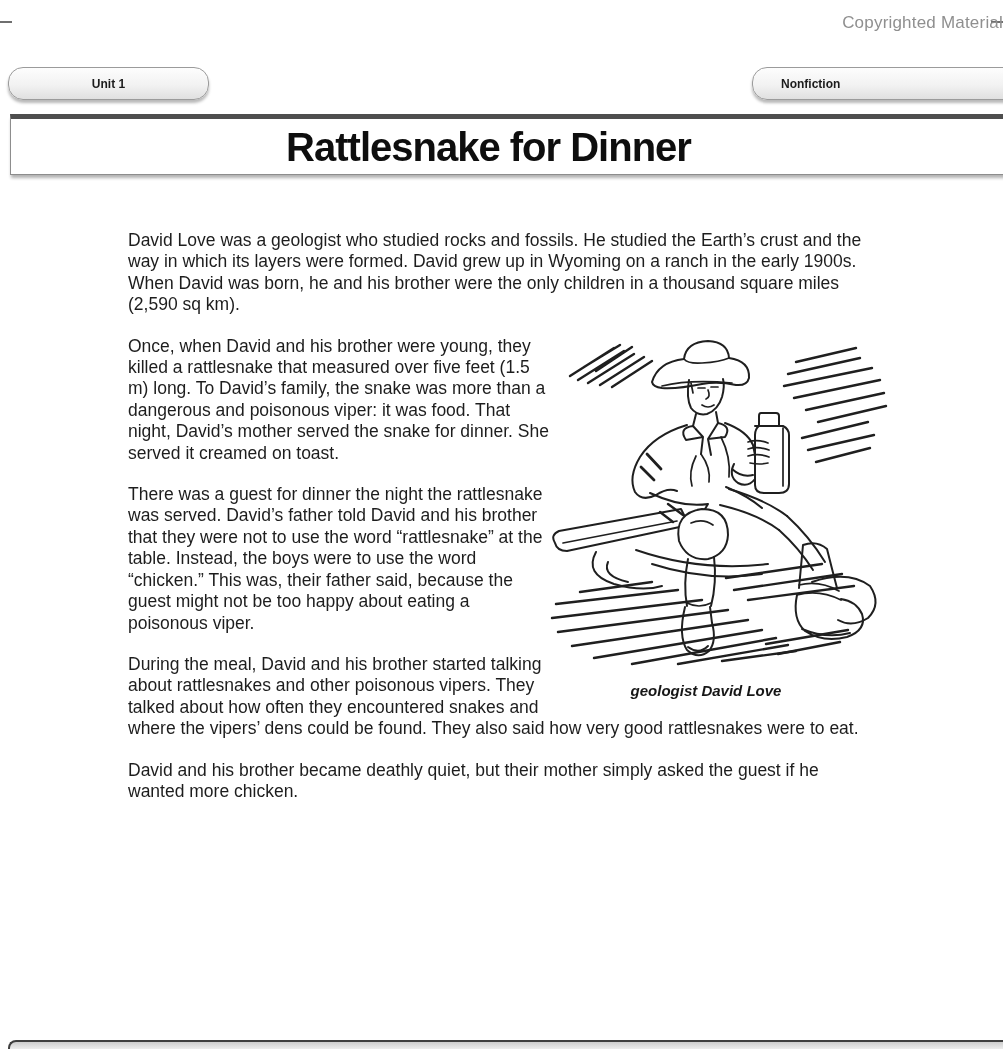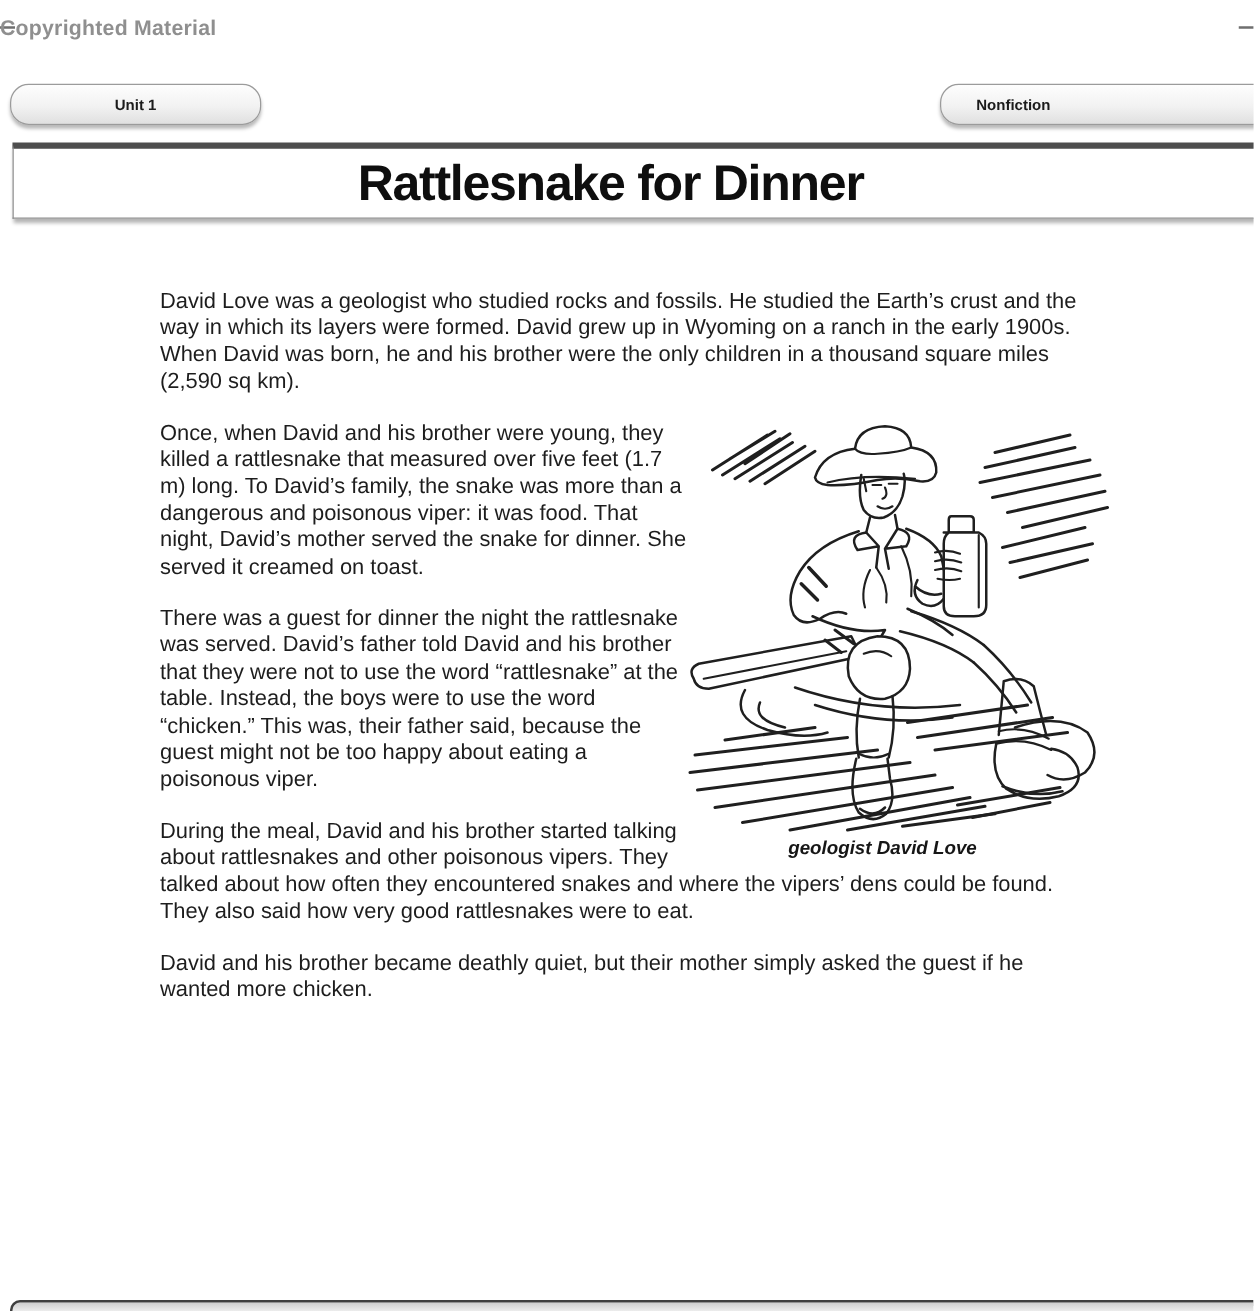--- a/index.html
+++ b/index.html
@@ -4,22 +4,22 @@
 <style>
   html,body { margin:0; padding:0; background:#ffffff; }
   .page {
     position:relative; width:1003px; height:1049px; overflow:hidden;
     background:#ffffff; font-family:"Liberation Sans", sans-serif;
   }
   .crop-mark { position:absolute; top:21px; width:12px; height:2px; background:#6f6f6f; }
   .crop-left { left:0; }
   .crop-right { right:0; }
   .watermark {
-    position:absolute; top:13px; left:0; width:100%; text-align:left;
-    font-size:17px; font-weight:700; color:#8f8f8f; letter-spacing:.2px;
+    position:absolute; top:13px; left:0; width:100%; text-align:right;
+    font-size:17px; font-weight:400; color:#8f8f8f; letter-spacing:.2px;
   }
   .tab {
     position:absolute; top:67px; height:33px; box-sizing:border-box;
     background:linear-gradient(180deg,#fdfdfd 0%,#f2f2f2 55%,#e0e0e0 100%);
     border:1px solid #9b9b9b; border-radius:15px;
     box-shadow:0 3px 3px rgba(0,0,0,.28);
     display:flex; align-items:center;
     font-size:12px; font-weight:700; color:#1b1b1b;
   }
   .tab-unit { left:8px; width:201px; justify-content:center; }
@@ -35,21 +35,21 @@
     font-size:40px; font-weight:700; letter-spacing:-1px; color:#0e0e0e;
   }
   .content {
     position:absolute; left:128px; top:230px; width:747px;
     color:#1d1d1d; font-size:17.5px; line-height:21.4px;
   }
   .content p { margin:0 0 20px 0; }
   .figure { float:right; width:372px; margin:-4px -47px 0 0; }
   .figure svg { display:block; }
   .figcaption {
-    margin-top:2px; text-align:center; padding-right:60px;
+    margin-top:14px; text-align:center; padding-right:60px;
     font-size:15px; font-weight:700; font-style:italic; color:#161616;
   }
   .bottom-bar {
     position:absolute; left:8px; right:0; bottom:0; height:7px;
     border-top:2px solid #3f3f3f; border-left:2px solid #3f3f3f;
     border-top-left-radius:8px;
     background:linear-gradient(180deg,#cdcdcd,#ededed);
   }
   .sk { stroke:#1f1f1f; fill:none; stroke-width:2; stroke-linecap:round; stroke-linejoin:round; }
   .sk-hatch { stroke-width:2.4; }
@@ -126,20 +126,20 @@
           <path class="sk" d="M179,153 Q216,164 237,180 M170,169 Q208,178 229,194"></path>
           <path class="sk" d="M237,180 Q259,200 275,226 M229,194 Q249,212 263,234"></path>
           <path class="sk" d="M253,209 Q267,204 277,213 M253,209 L249,252 M277,213 Q282,233 287,252"></path>
           <path class="sk sk-thin" d="M249,249 Q269,244 289,255 M247,259 Q269,253 291,264"></path>
           <path class="sk" d="M247,259 Q242,283 255,295 Q273,307 297,301 Q317,294 312,278 Q306,265 291,263 M252,293 Q276,303 300,297"></path>
         </g>
       </svg>
       <figcaption class="figcaption">geologist David Love</figcaption>
     </figure>
 
-    <p>Once, when David and his brother were young, they killed a rattlesnake that measured over five feet (1.7 m) long.  To David’s family, the snake was more than a dangerous and poisonous viper:  it was food.  That night, David’s mother served the snake for dinner.  She served it creamed on toast.</p>
+    <p>Once, when David and his brother were young, they killed a rattlesnake that measured over five feet (1.5 m) long.  To David’s family, the snake was more than a dangerous and poisonous viper:  it was food.  That night, David’s mother served the snake for dinner.  She served it creamed on toast.</p>
     <p>There was a guest for dinner the night the rattlesnake was served.  David’s father told David and his brother that they were not to use the word “rattlesnake” at the table.  Instead, the boys were to use the word “chicken.”  This was, their father said, because the guest might not be too happy about eating a poisonous viper.</p>
     <p>During the meal, David and his brother started talking about rattlesnakes and other poisonous vipers.  They talked about how often they encountered snakes and where the vipers’ dens could be found.  They also said how very good rattlesnakes were to eat.</p>
     <p>David and his brother became deathly quiet, but their mother simply asked the guest if he wanted more chicken.</p>
   </div>
 
   <div class="bottom-bar"></div>
 </div>
 
 </body></html>

